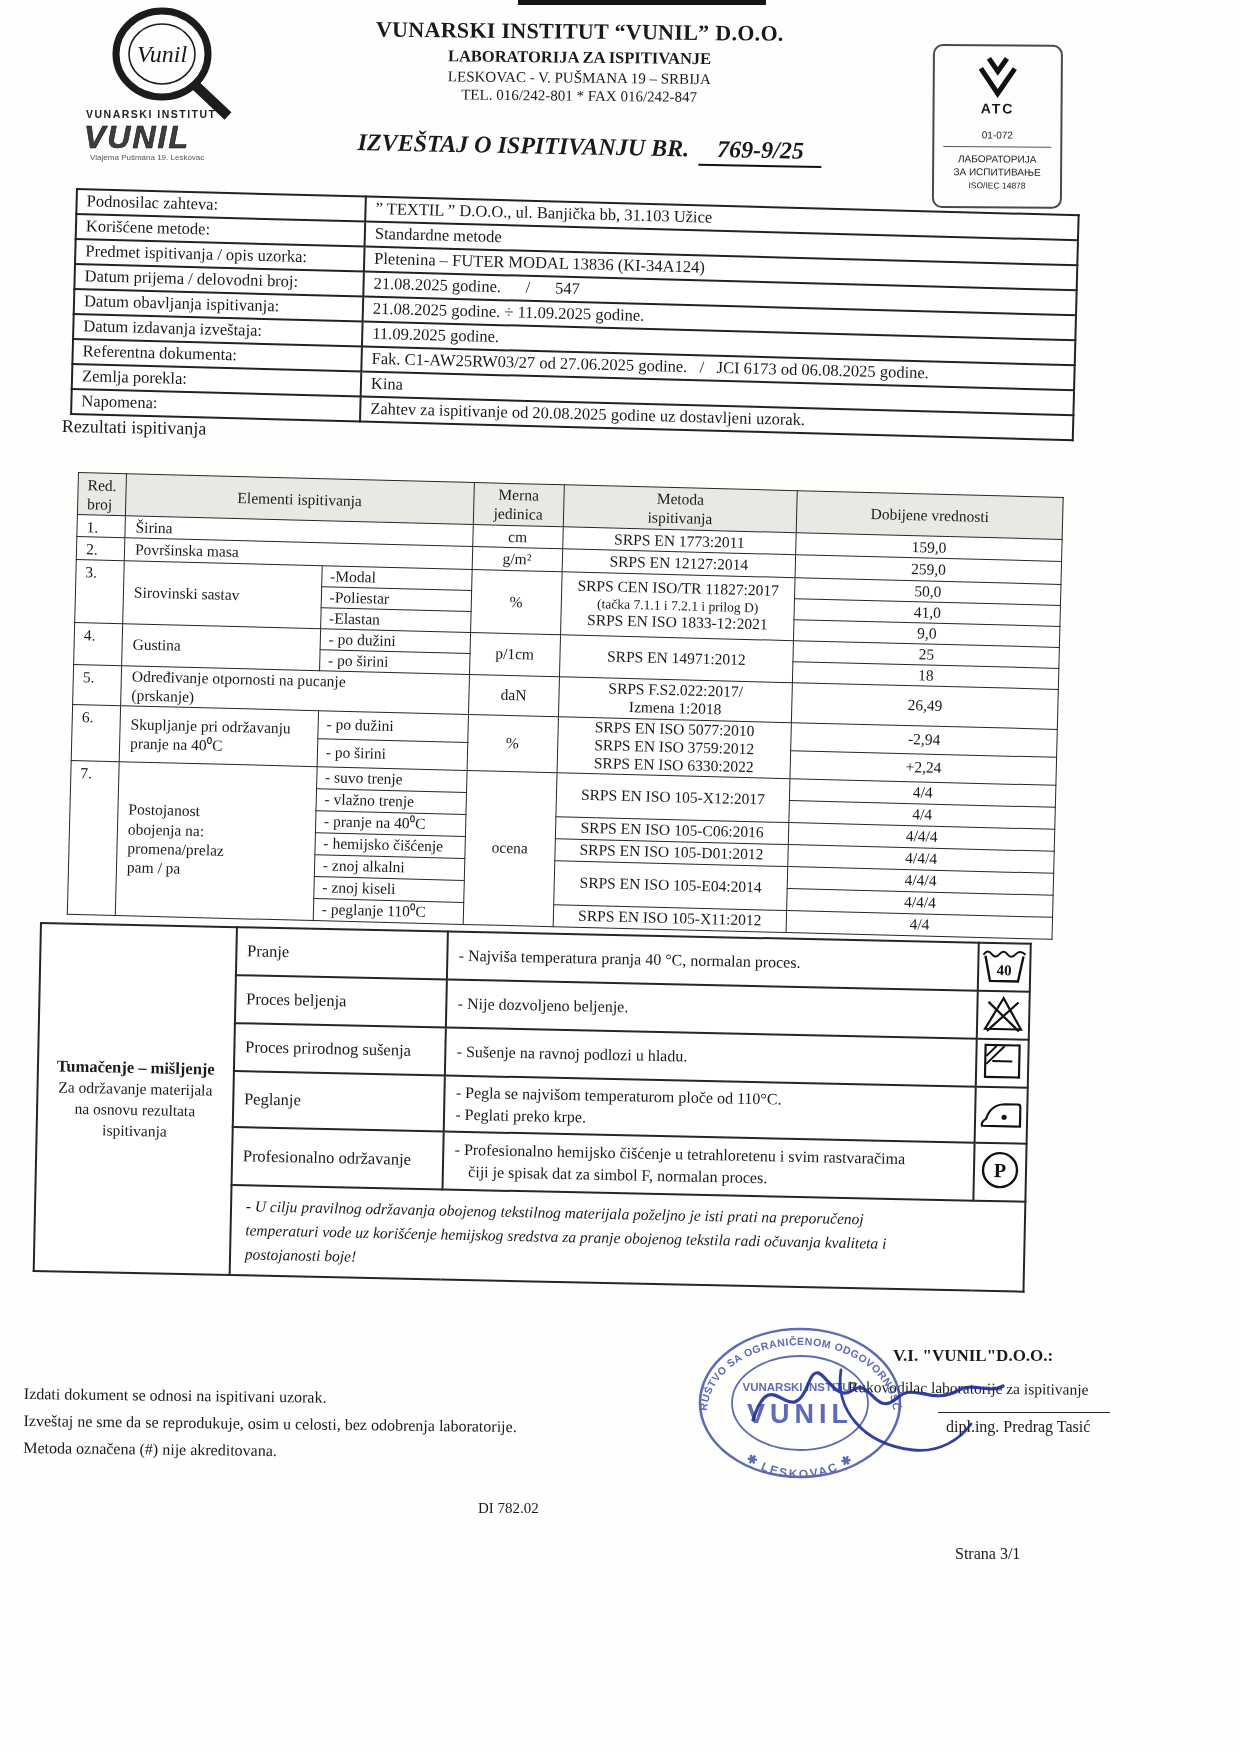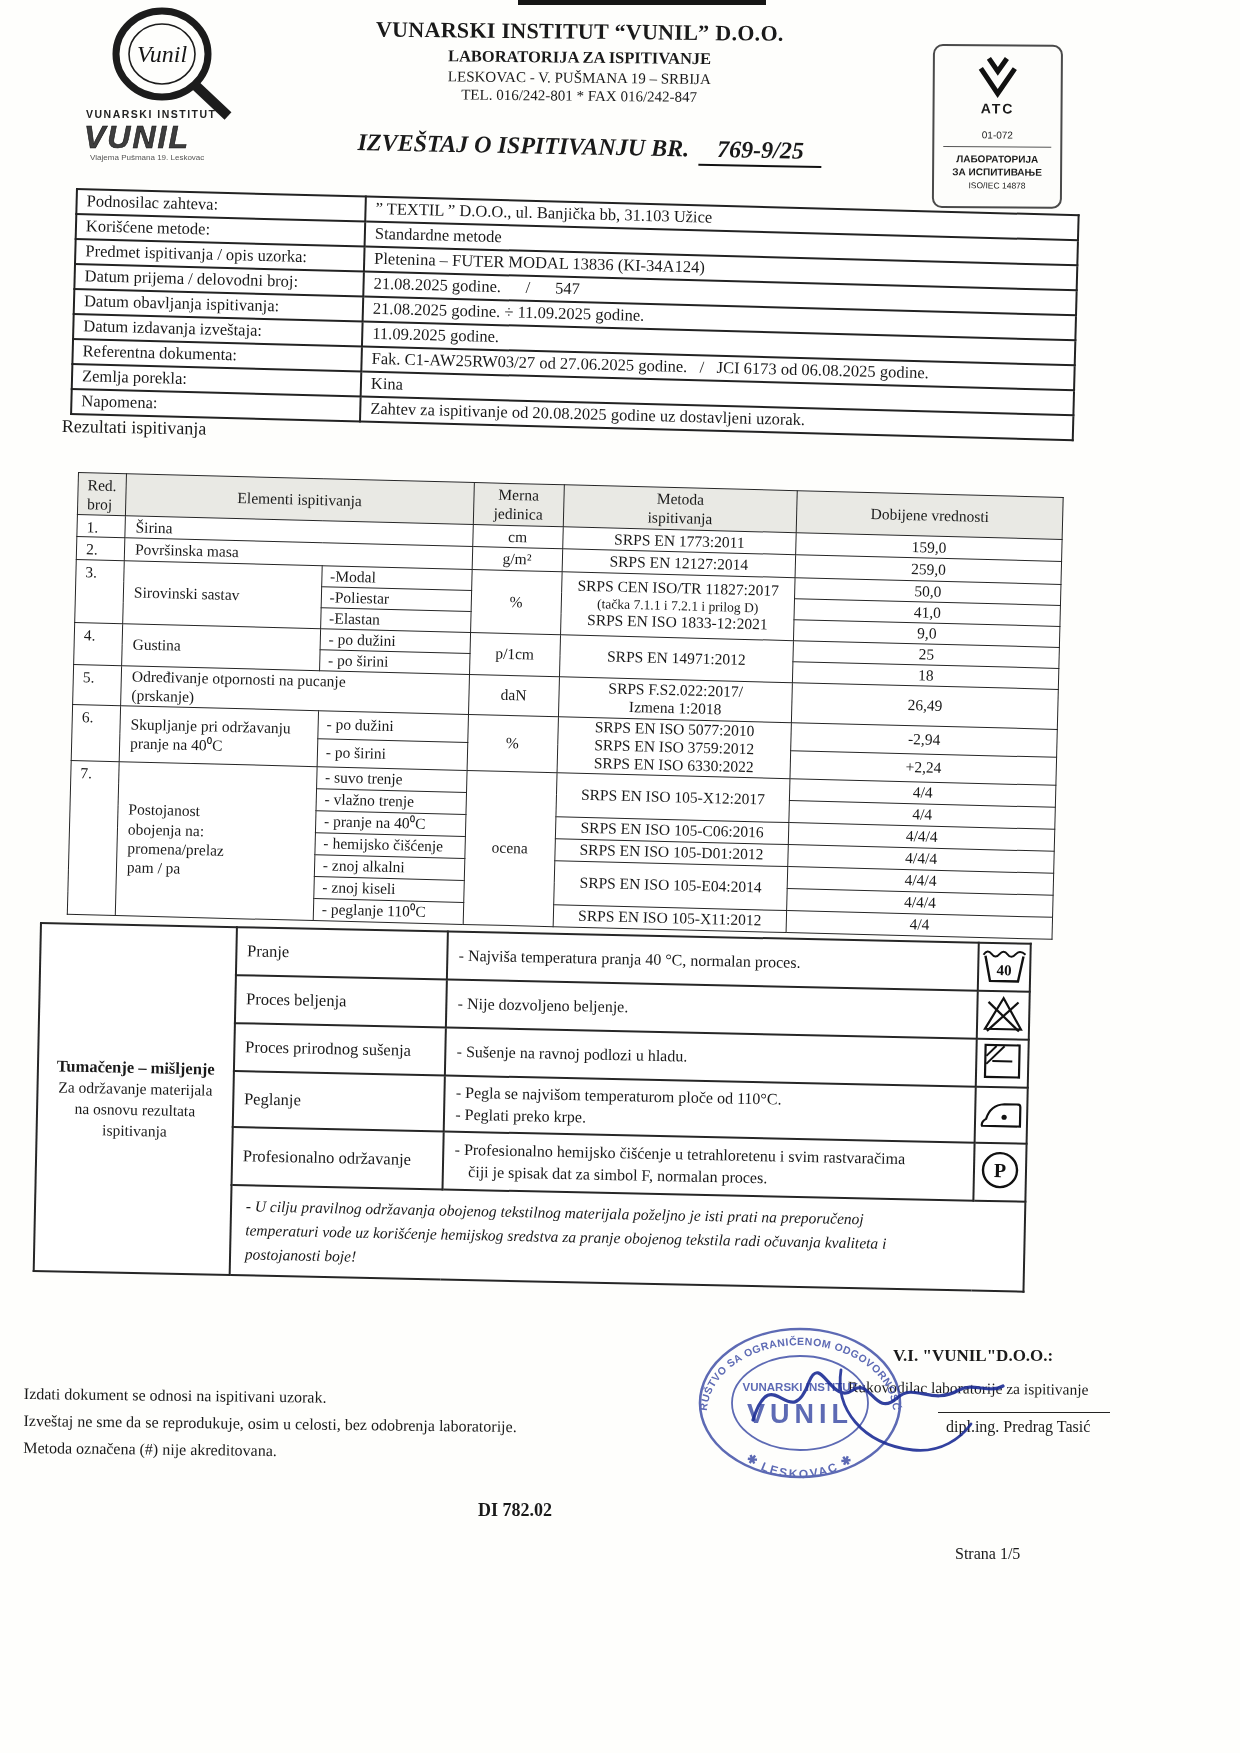--- a/index.html
+++ b/index.html
@@ -31,21 +31,21 @@
   .rpt{position:absolute;left:300px;top:128px;width:580px;text-align:center;
        font-size:24px;font-weight:bold;font-style:italic;}
   .rpt .num{border-bottom:2.5px solid #111;padding:0 18px 2px;margin-left:10px;}
 
   .badge{position:absolute;left:933px;top:44px;width:130px;height:164px;
          border:2.5px solid #4a4a4a;border-radius:10px;text-align:center;
          font-family:"Liberation Sans", sans-serif;padding-top:6px;background:#fdfdfb;}
   .badge .b-code{font-size:14px;font-weight:bold;letter-spacing:2px;margin-top:-2px;}
   .badge .b-num{font-size:10px;margin-top:13px;}
   .badge .b-div{border-top:1.5px solid #555;margin:6px 9px 5px;}
-  .badge .b-l1{font-size:10px;font-weight:bold;line-height:1.3;}
+  .badge .b-l1{font-size:10px;font-weight:normal;line-height:1.3;}
   .badge .b-l2{font-size:8.5px;margin-top:2px;}
 
   
   .info{position:absolute;left:76px;top:188px;width:1004px;border-collapse:collapse;background:#fff;}
   .info td{border:2px solid #222;font-size:16.5px;padding:1px 9px 2px;height:25px;white-space:pre;}
   .info td.ilabel{width:289px;}
 
   
   .res-head{position:absolute;left:62px;top:416px;font-size:18px;}
   .res{position:absolute;left:78px;top:472px;width:986px;border-collapse:collapse;
@@ -68,21 +68,21 @@
   .care .chead .chs{font-size:15.5px;}
   .care .clabel{font-size:16.5px;}
   .care .cdesc div{line-height:1.35;}
   .care .cdesc .ind{padding-left:14px;}
   .care td.cicon{padding:1px 2px;text-align:center;}
   .care .cnote{font-style:italic;font-size:15.5px;padding:8px 14px;vertical-align:top;line-height:1.55;}
 
   
   .fnotes{position:absolute;left:24px;top:1385px;font-size:16px;}
   .fnotes div{margin-bottom:9px;}
-  .doccode{position:absolute;left:478px;top:1500px;font-size:18px;font-weight:bold;}
+  .doccode{position:absolute;left:478px;top:1500px;font-size:15px;font-weight:normal;}
   .sig-company{position:absolute;left:893px;top:1346px;font-size:17px;font-weight:bold;}
   .sig-role{position:absolute;left:848px;top:1378px;font-size:15.5px;}
   .sig-line{position:absolute;left:938px;top:1412px;width:172px;border-top:1.5px solid #222;}
   .sig-name{position:absolute;left:946px;top:1418px;font-size:16px;}
   .pageno{position:absolute;left:955px;top:1545px;font-size:16px;}
   .stamp{position:absolute;left:695px;top:1325px;opacity:.82;}
   .signature{position:absolute;left:745px;top:1340px;opacity:.9;}
 </style>
 </head>
 <body>
@@ -447,15 +447,15 @@
       <text x="105" y="66" font-size="11.5" font-weight="bold" text-anchor="middle">VUNARSKI INSTITUT</text>
       <text x="105" y="98" font-size="27" font-weight="bold" letter-spacing="5" text-anchor="middle">VUNIL</text>
     </g>
   </svg>
 
   <svg class="signature" width="280" height="130" viewBox="0 0 280 130">
     <path d="M8,80 C28,18 44,96 64,42 C76,12 86,66 108,50 C126,38 130,78 152,58 C170,42 186,66 214,50 C228,42 244,54 258,46" fill="none" stroke="#1d2d96" stroke-width="3.2" stroke-linecap="round"></path>
     <path d="M96,30 C90,68 116,104 168,110 C196,113 216,98 226,84" fill="none" stroke="#1d2d96" stroke-width="2.8" stroke-linecap="round"></path>
   </svg>
 
-  <div class="pageno">Strana 1/5</div>
+  <div class="pageno">Strana 3/1</div>
 
 </div>
 
 </body></html>

